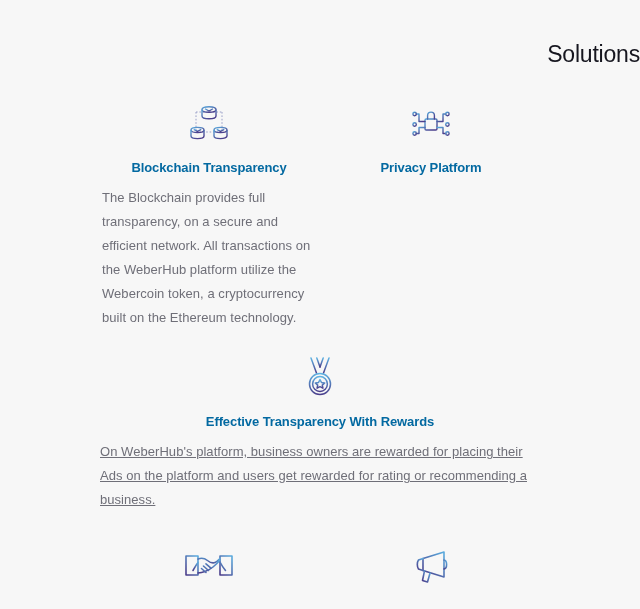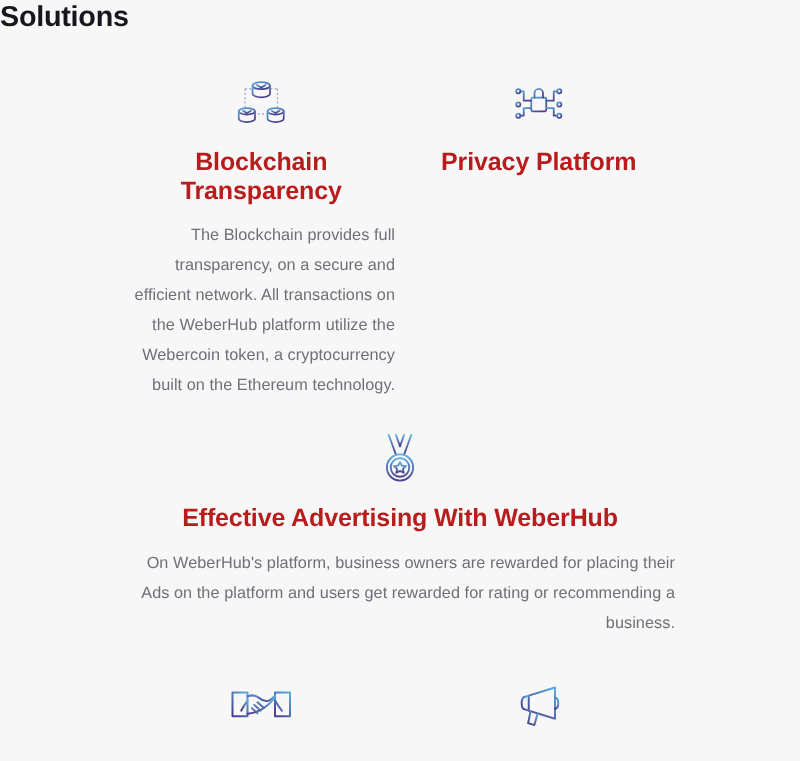--- a/index.html
+++ b/index.html
@@ -15,25 +15,26 @@
   .page {
     position: relative;
     width: 640px;
     height: 609px;
     background: #f7f7f7;
     overflow: hidden;
   }
 
   
   .section-title {
-    text-align: left;
+    text-align: right;
     font-size: 23px;
-    font-weight: bold;
+    font-weight: normal;
     color: #16161f;
     letter-spacing: -0.2px;
+    padding-top: 41px;
   }
 
   
   .features {
     padding: 0 0 0 0;
     margin-top: 30px;
   }
 
   .row {
     display: flex;
@@ -54,37 +55,38 @@
   .icon-wrap {
     display: flex;
     justify-content: center;
     align-items: center;
     height: 50px;
     margin-bottom: 12px;
   }
 
   .feature-title {
     text-align: center;
-    font-size: 20px;
+    font-size: 13px;
     font-weight: bold;
-    color: #b91c1c;
+    color: #0369a1;
     letter-spacing: -0.1px;
     margin-bottom: 11px;
   }
 
   .feature-body {
     font-size: 13px;
     line-height: 24px;
     color: #6f6f78;
-    text-align: right;
+    text-align: left;
     letter-spacing: 0.05px;
   }
 
   .feature-body.center {
-    text-align: right;
+    text-align: left;
+    text-decoration: underline;
   }
 
   
   .row-1 { margin-top: 0px; }
   .row-2 { margin-top: 22px; }
   .row-3 { margin-top: 30px; }
 
   svg { display: block; }
 </style>
 </head>
@@ -190,21 +192,21 @@
               <path d="M13 5 L18.8 5"></path>
               <path d="M25.2 5 L31 5"></path>
 
               <circle cx="22" cy="31" r="10.5"></circle>
               <circle cx="22" cy="31" r="7.4"></circle>
 
               <path d="M22 26.6 L23.5 29.5 L26.7 29.9 L24.3 32.1 L24.9 35.2 L22 33.7 L19.1 35.2 L19.7 32.1 L17.3 29.9 L20.5 29.5 Z"></path>
             </g>
           </svg>
         </div>
-        <div class="feature-title">Effective Advertising With WeberHub</div>
+        <div class="feature-title">Effective Transparency With Rewards</div>
         <div class="feature-body center">On WeberHub's platform, business owners are rewarded for placing their Ads on the platform and users get rewarded for rating or recommending a business.</div>
       </div>
 
     </div>
 
     <div class="row row-3">
 
       <div class="col">
         <div class="icon-wrap">
           <svg width="54" height="46" viewBox="0 0 54 46" fill="none">

